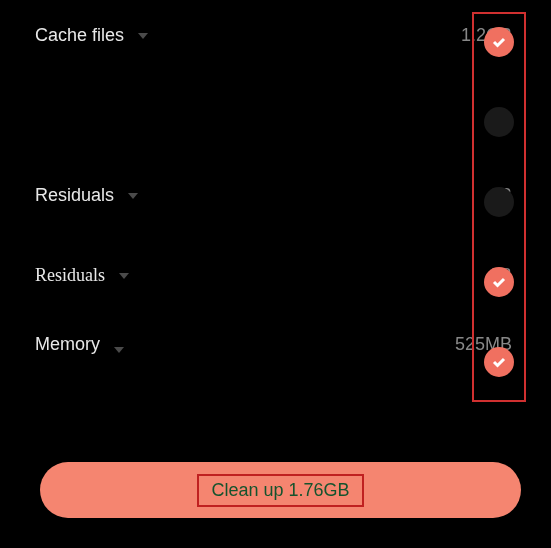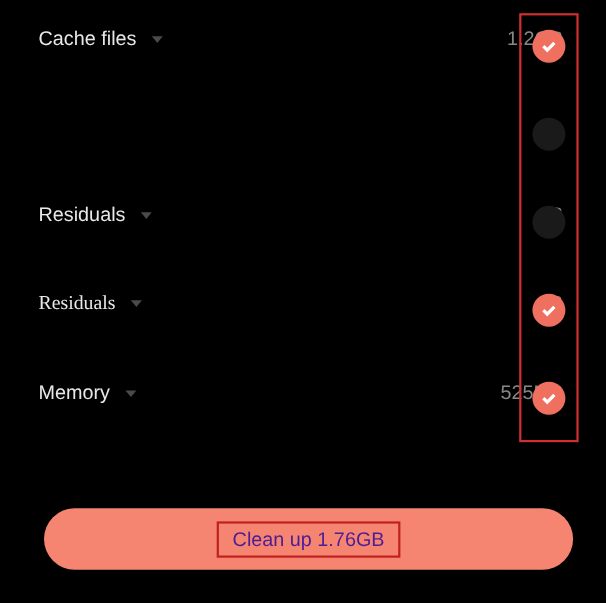--- a/index.html
+++ b/index.html
@@ -24,21 +24,21 @@
       display: flex;
       align-items: center;
       position: absolute;
       left: 0;
       right: 0;
     }
     .row-0 { top: 5px; }
     .row-1 { top: 85px; }
     .row-2 { top: 165px; }
     .row-3 { top: 245px; font-family: Liberation Serif, serif; }
-    .row-4 { top: 327px; }
+    .row-4 { top: 314px; align-items: flex-end; }
     .label {
       color: #e8e8e8;
       font-size: 18px;
       font-weight: 400;
     }
     .chevron {
       margin-left: 14px;
       display: inline-flex;
       align-items: center;
     }
@@ -107,21 +107,21 @@
       display: flex;
       align-items: center;
       justify-content: center;
       cursor: pointer;
     }
     .btn-text-box {
       border: 2px solid #c02020;
       padding: 4px 12px;
     }
     .btn-text {
-      color: #4c1d95;
+      color: #14532d;
       font-size: 18px;
       font-weight: 400;
     }
   </style>
 </head>
 <body>
 
 <div class="list">
 
   <div class="row row-0">

